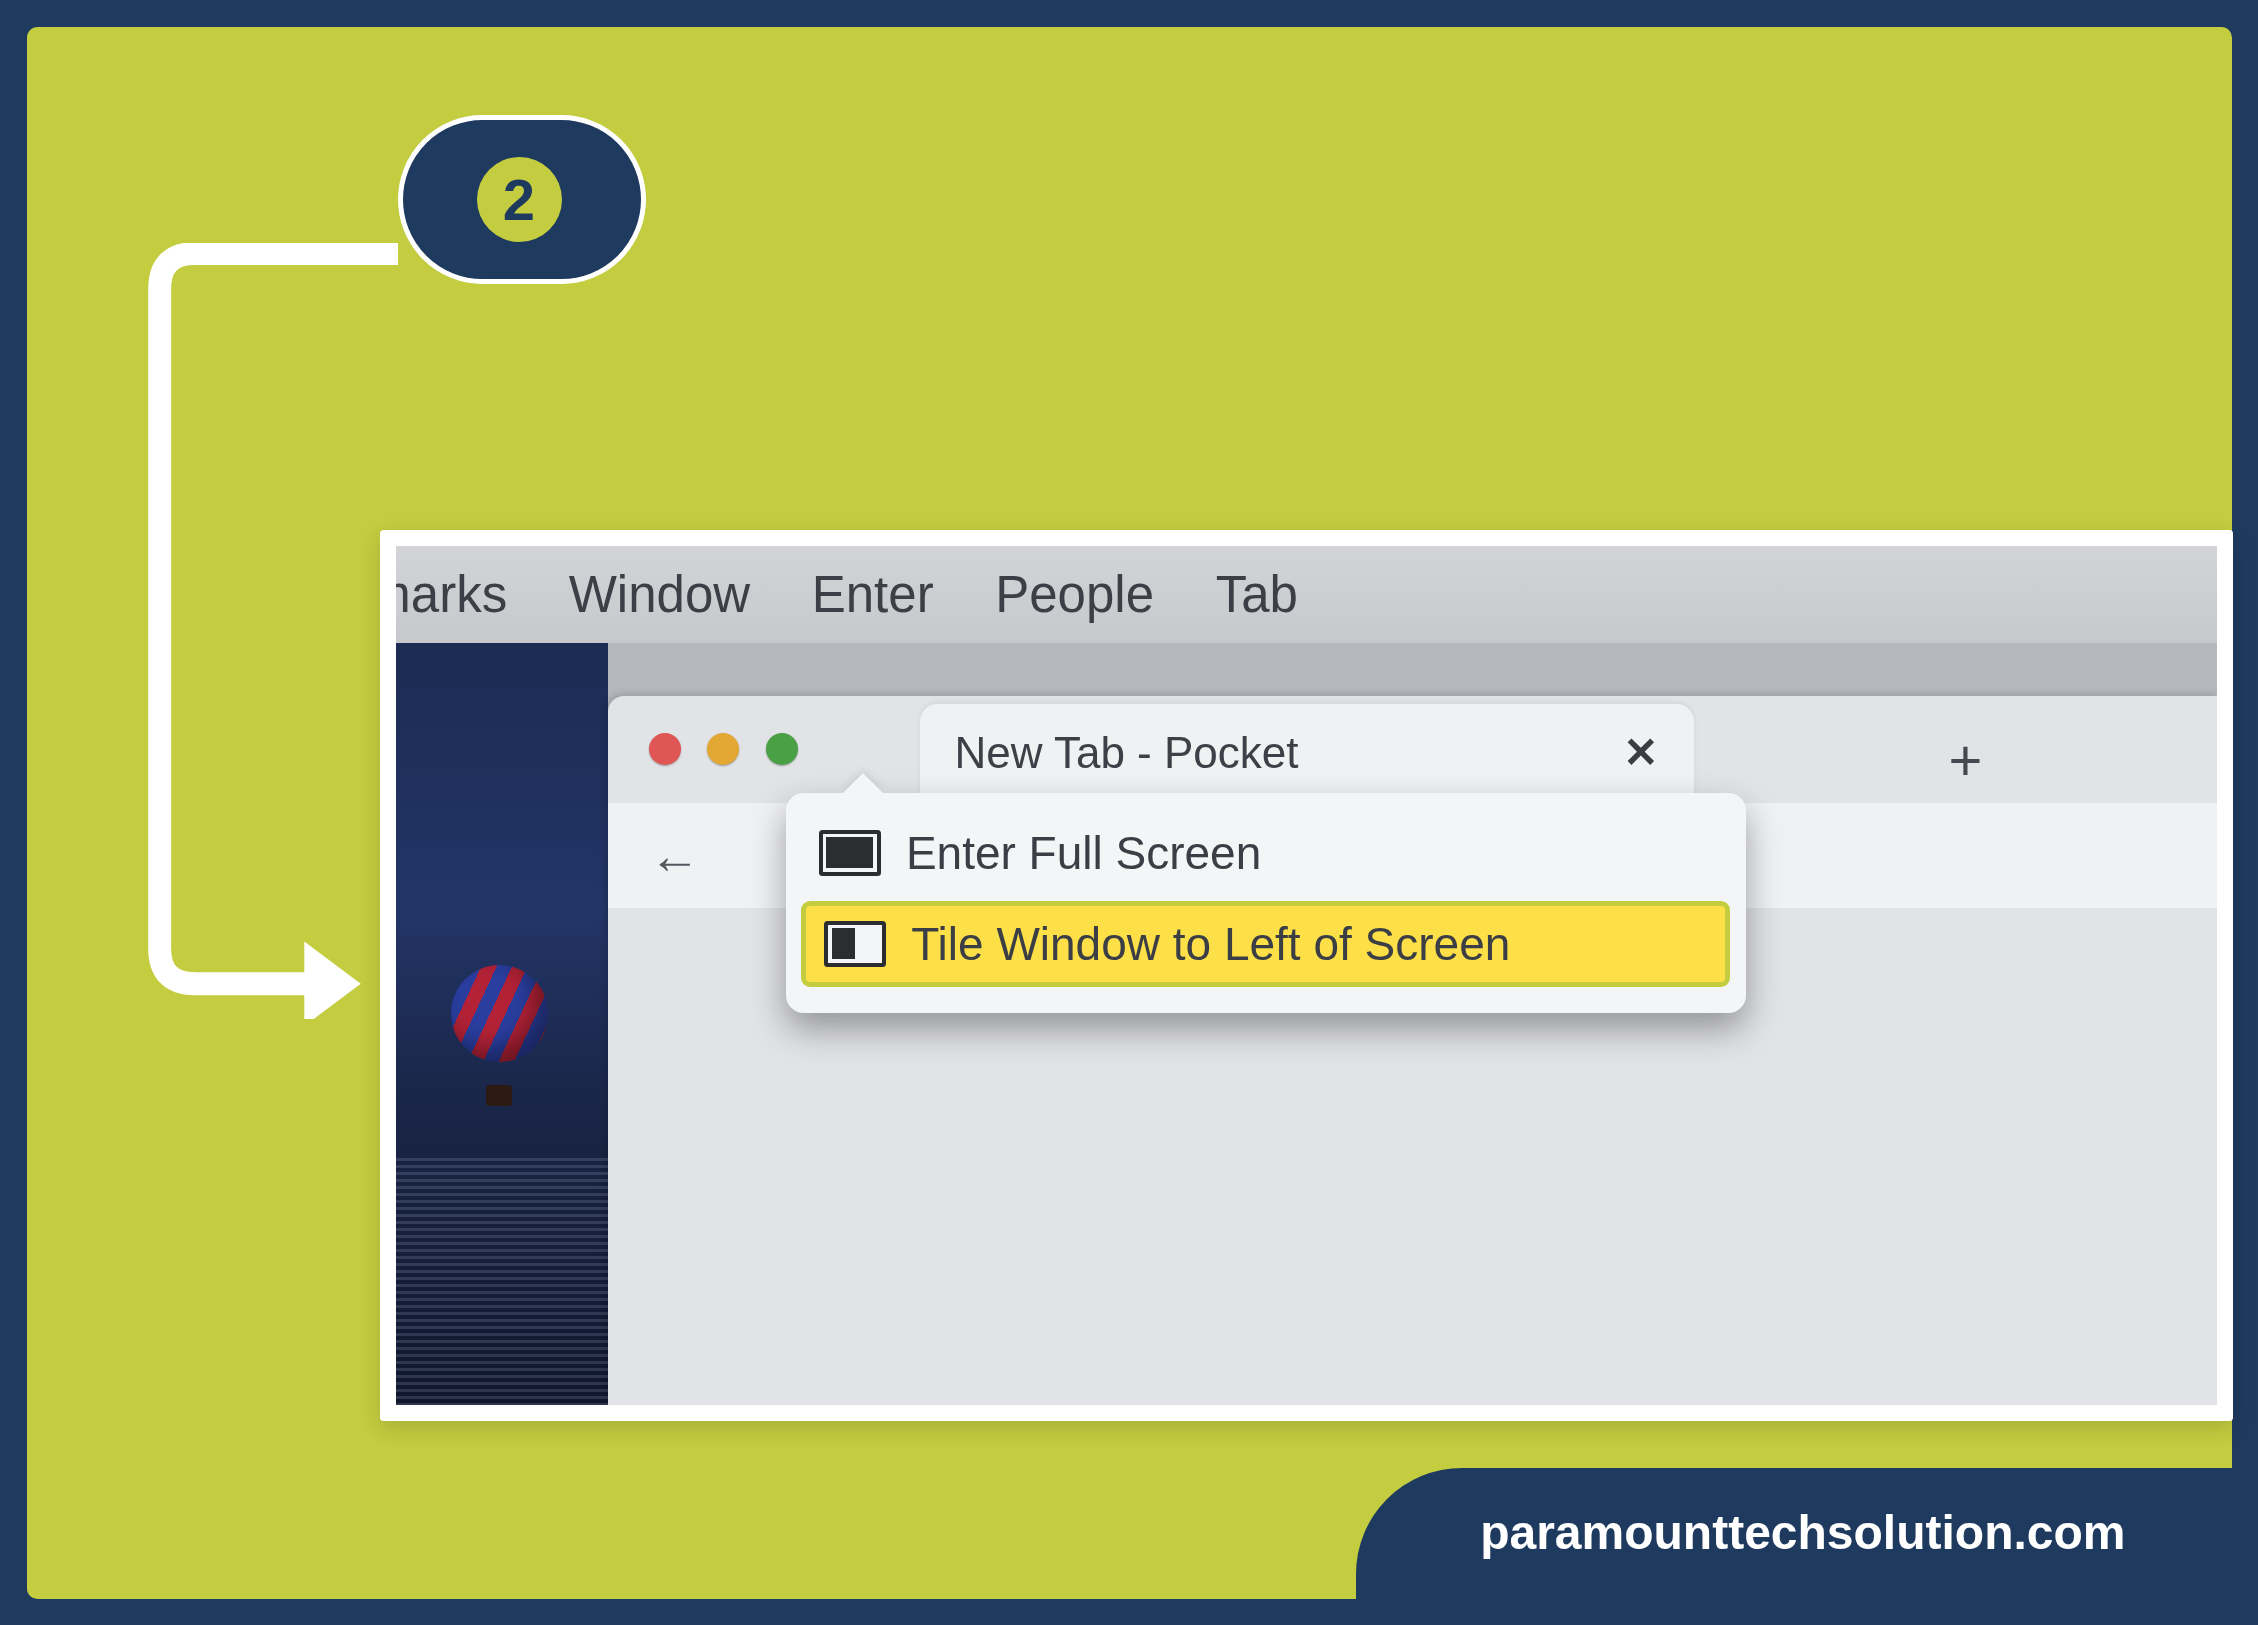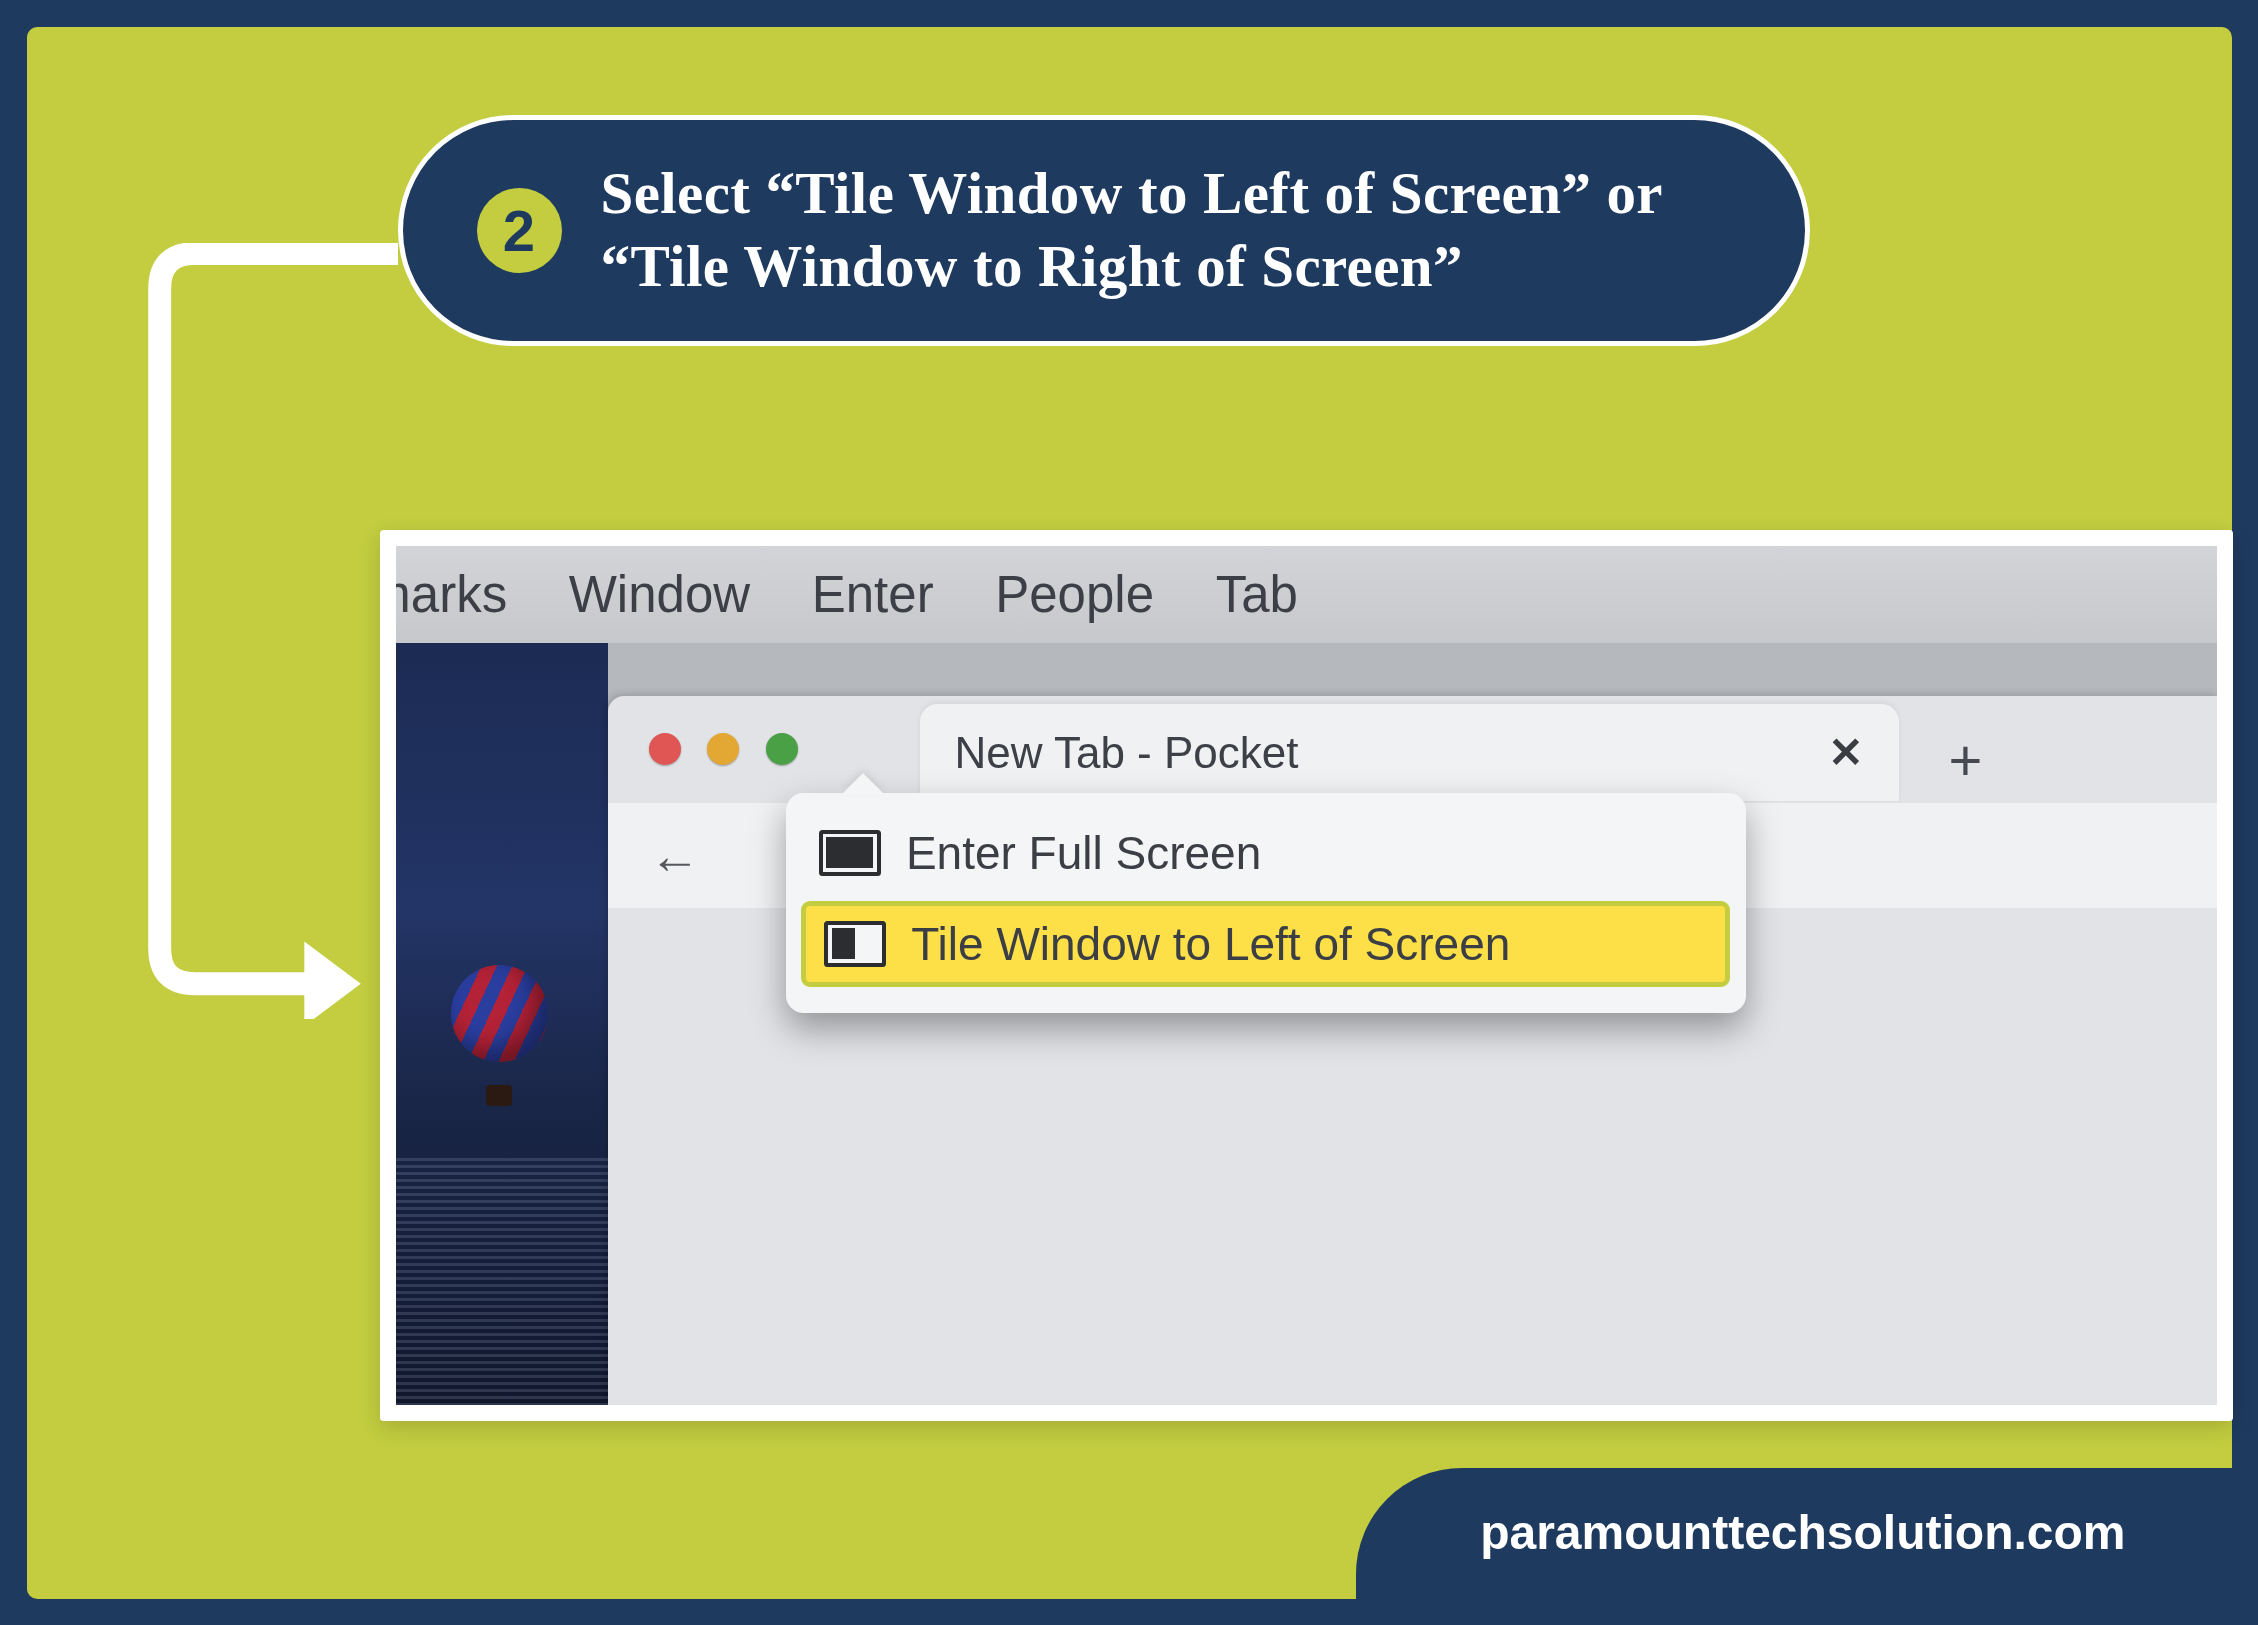--- a/index.html
+++ b/index.html
@@ -183,21 +183,21 @@
     box-shadow: 0 0.9px 1.8px rgba(0,0,0,0.3);
   }
   .dot.red { background: #e05654; }
   .dot.yel { background: #e3a833; }
   .dot.grn { background: #4aa045; }
   .tab {
     position: absolute;
     top: 8.8px;
     left: 312px;
     height: 97px;
-    width: 979px;
+    width: 774px;
     background: #f0f1f3;
     border-top-left-radius: 17.6px;
     border-top-right-radius: 17.6px;
     display: flex;
     align-items: center;
     padding: 0 35px;
     font-size: 44px;
     color: #3d4046;
     box-shadow: 0 -1.8px 5.3px rgba(0,0,0,0.06);
     justify-content: space-between;
@@ -307,21 +307,20 @@
     border-top-left-radius: 106px;
   }
 </style>
 </head>
 <body>
 
 <div class="frame">
 
   <div class="step-pill">
     <div class="step-number">2</div>
-    <div class="step-text">Select “Tile Window to Left of Screen” or “Tile Window to Right of Screen”</div>
   </div>
 
   <svg class="arrow-wrap" viewBox="0 0 300 880">
     <path d="M300 12 L70 12 Q30 12 30 52 L30 800 Q30 840 70 840 L230 840" fill="none" stroke="#ffffff" stroke-width="26" stroke-linecap="round"></path>
     <path d="M194 792 L258 840 L194 888 Z" fill="#ffffff"></path>
   </svg>
 
   <div class="shot">
     <div class="shot-inner">
 

